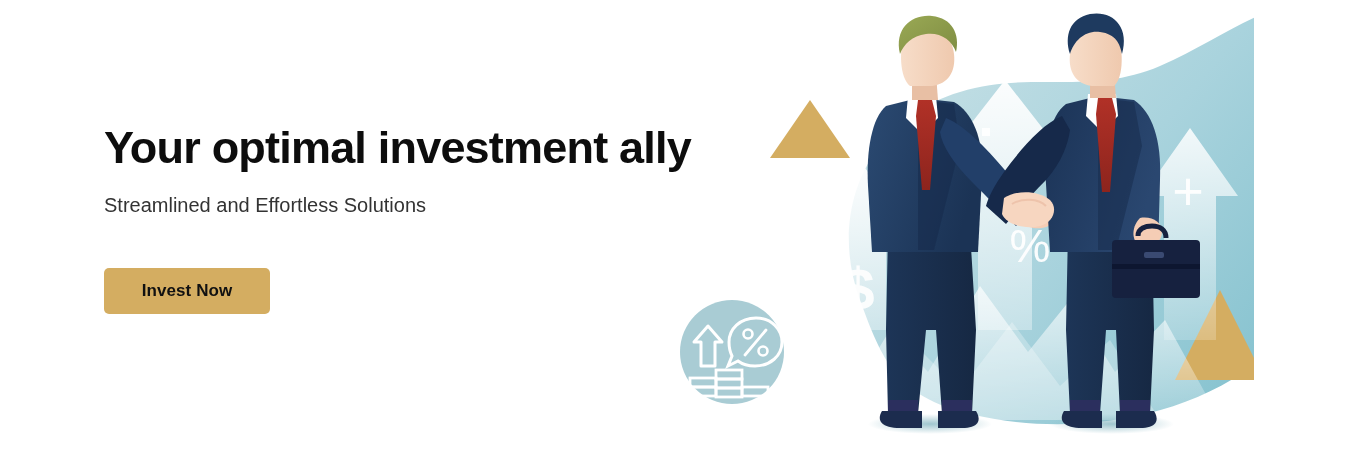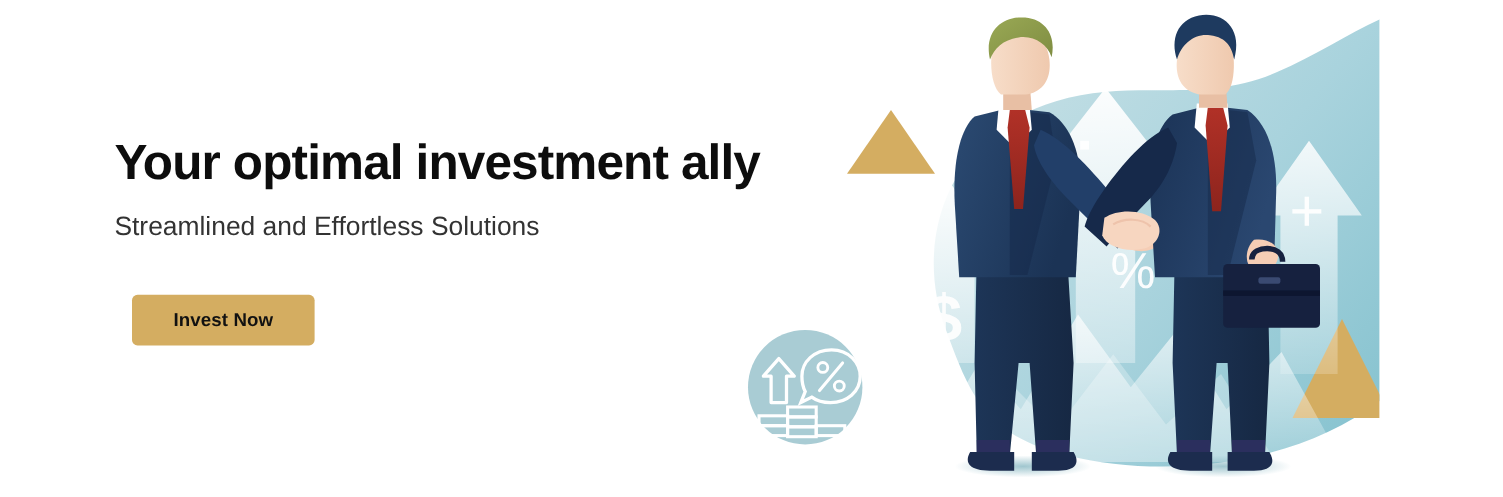--- a/index.html
+++ b/index.html
@@ -39,30 +39,30 @@
     color: #0d0d0d;
     line-height: 1.08;
     white-space: nowrap;
   }
   .subhead {
     position: absolute;
     top: 193px;
     left: 0;
     margin: 0;
     font-family: "Liberation Sans", sans-serif;
-    font-size: 24px;
+    font-size: 20px;
     font-weight: 400;
     color: #333333;
     line-height: 1.2;
     white-space: nowrap;
   }
   .cta-button {
     position: absolute;
     top: 268px;
-    left: 16px;
+    left: 0;
     width: 166px;
     height: 46px;
     border: none;
     border-radius: 5px;
     background: #d4ad61;
     color: #111111;
     font-family: "Liberation Sans", sans-serif;
     font-size: 17px;
     font-weight: 700;
     letter-spacing: 0.1px;

